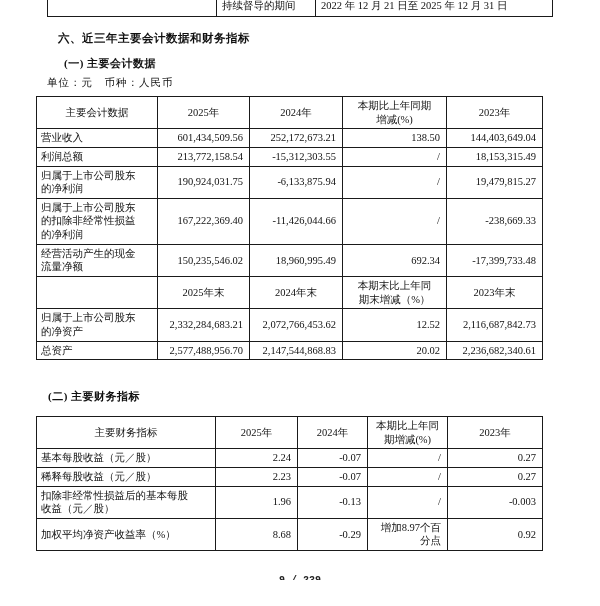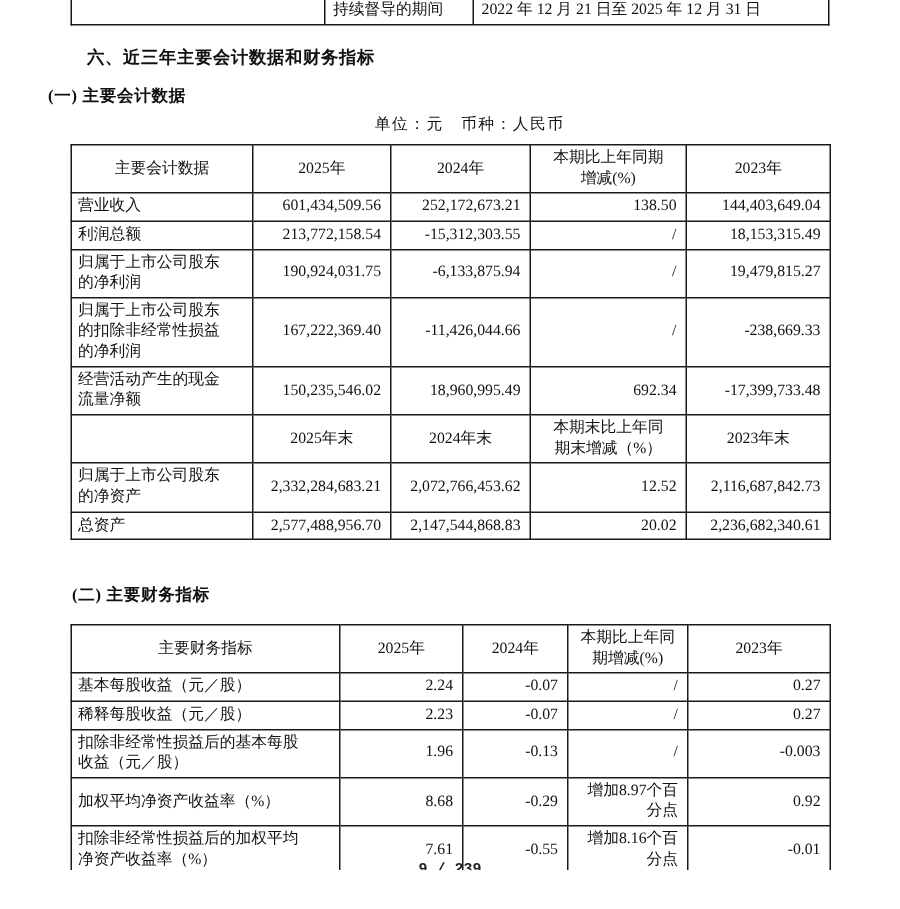--- a/index.html
+++ b/index.html
@@ -29,29 +29,29 @@
     overflow:hidden;
   }
   .tt-empty{width:168px;}
   .tt-label{width:100px;border-left:1px solid #1a1a1a;border-right:1px solid #1a1a1a;}
   .tt-value{flex:1;}
   
   .h-main{
     position:absolute;left:58px;top:31px;
     font-size:11.5px;font-weight:bold;letter-spacing:0.5px;
   }
-  .h-sub1{position:absolute;left:32px;top:56px;font-size:11px;font-weight:bold;letter-spacing:0.5px;}
+  .h-sub1{position:absolute;left:64px;top:56px;font-size:11px;font-weight:bold;letter-spacing:0.5px;}
   .h-sub2{position:absolute;left:48px;top:389px;font-size:11px;font-weight:bold;letter-spacing:0.5px;}
   .unit-note{
-    position:absolute;left:60px;top:76px;width:506px;
-    text-align:center;font-size:10.5px;letter-spacing:1px;
+    position:absolute;left:47px;top:76px;width:506px;
+    text-align:left;font-size:10.5px;letter-spacing:1px;
   }
   
   table.tbl{
-    position:absolute;left:47px;
+    position:absolute;left:36px;
     border-collapse:collapse;table-layout:fixed;
     font-size:10.5px;
     padding-left:11px;
   }
   .t1{top:96px;width:506px;}
   .t2{top:416px;width:506px;}
   table.tbl th,table.tbl td{
     border:1px solid #1a1a1a;
     font-weight:normal;
     line-height:1.3;
@@ -210,27 +210,18 @@
       <td class="num">-0.003</td>
     </tr>
     <tr>
       <td class="lbl pre">加权平均净资产收益率（%）</td>
       <td class="num">8.68</td>
       <td class="num">-0.29</td>
       <td class="num pre">增加8.97个百
 分点</td>
       <td class="num">0.92</td>
     </tr>
-    <tr>
-      <td class="lbl pre">扣除非经常性损益后的加权平均
-净资产收益率（%）</td>
-      <td class="num">7.61</td>
-      <td class="num">-0.55</td>
-      <td class="num pre">增加8.16个百
-分点</td>
-      <td class="num">-0.01</td>
-    </tr>
   </tbody>
     </table>
 
   <div class="footer">9 / 239</div>
 
 </div>
 
 </body></html>

